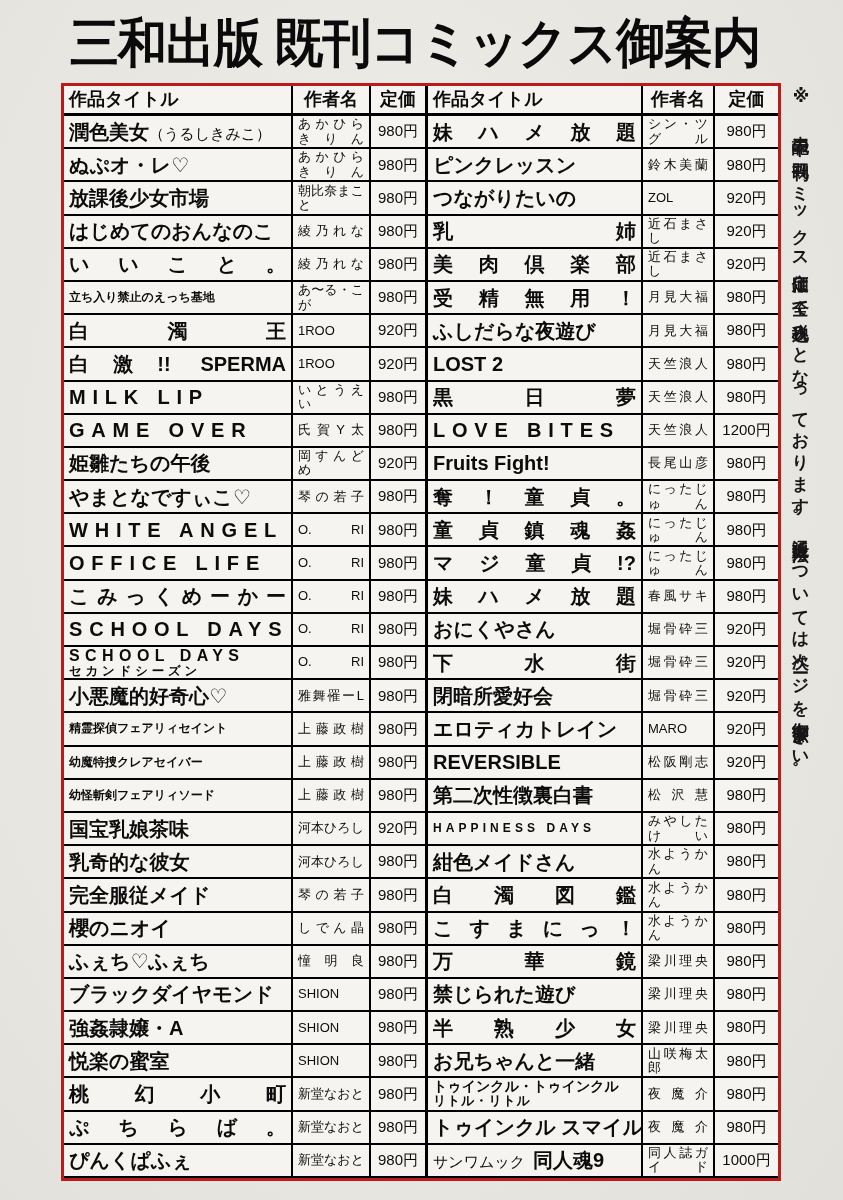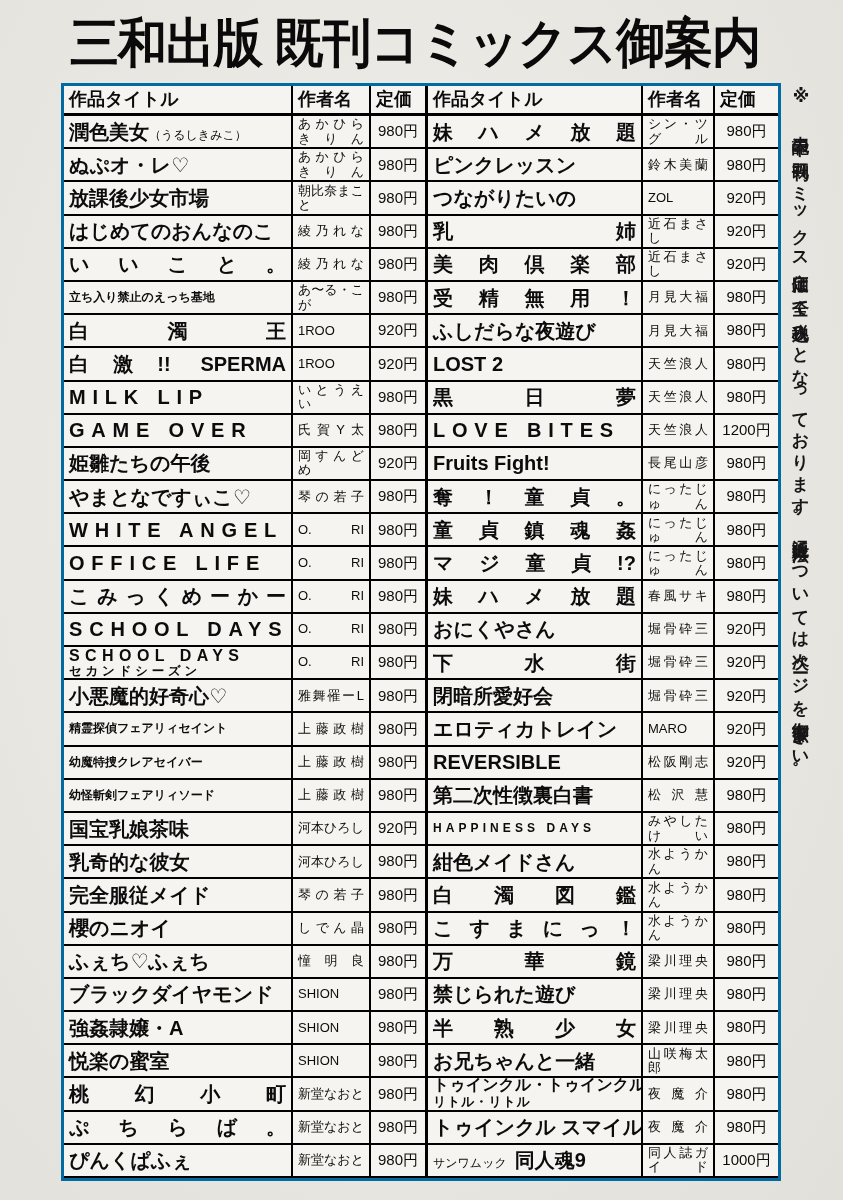--- a/index.html
+++ b/index.html
@@ -21,21 +21,21 @@
     font-weight: 900;
     letter-spacing: -1px;
     white-space: nowrap;
     color: #0a0a0a;
     transform: scaleY(1.08);
     transform-origin: top left;
   }
   .catalog {
     position: absolute;
     left: 61px; top: 83px;
-    border: 3px solid #0369a1;
+    border: 3px solid #b91c1c;
     background: #f5f4f0;
     display: grid;
     grid-template-columns: 229px 78px 57px 215px 72px 63px;
     grid-template-rows: 30px repeat(32, 33.2px);
   }
   .cell {
     display: flex;
     flex-direction: column;
     justify-content: center;
     padding: 0 5px;
@@ -43,32 +43,32 @@
     border-right: 2px solid #000;
     border-bottom: 2px solid #000;
     overflow: hidden;
   }
   .cell.c2 { border-right-width: 3px; }
   .cell.c5 { border-right: none; }
   .cell.head { border-bottom-width: 3px; }
   .t { display: block; width: 100%; line-height: 1.1; }
   .head { font-weight: 900; }
   .head .t { font-size: 18px; letter-spacing: 0; }
-  .head.c1 .t, .head.c4 .t, .head.c2 .t, .head.c5 .t { text-align: left; }
+  .head.c1 .t, .head.c4 .t, .head.c2 .t, .head.c5 .t { text-align: center; }
   .title { font-weight: 700; }
   .title .t { font-size: 20px; white-space: nowrap; }
   .title.small .t { font-size: 12px; }
   .title.j .t { text-align: justify; text-align-last: justify; white-space: normal; }
   .title.w .t { letter-spacing: 0.34em; }
   .title.multi .t.first { font-size: 16px; }
-  .title.small.multi .t.first { font-size: 16px; letter-spacing: 0; font-family: Liberation Mono, monospace; }
+  .title.small.multi .t.first { font-size: 14px; letter-spacing: 0; }
   .t2 { display: block; width: 100%; font-size: 12.5px; line-height: 1.15;
         text-align: left; letter-spacing: 0.3em; white-space: nowrap; font-weight: 700; }
   .title.small .t2 { letter-spacing: 0.05em; font-size: 13px; text-align: left; }
-  .pre { font-size: 12px; font-weight: 400; letter-spacing: 0; margin-right: 8px; }
+  .pre { font-size: 15px; font-weight: 400; letter-spacing: 0; margin-right: 8px; }
   .author { font-weight: 400; }
   .author .t { font-size: 13px; text-align: justify; text-align-last: justify; }
   .price { font-weight: 400; }
   .price .t { font-size: 15px; text-align: center; letter-spacing: 0; }
   .note {
     position: absolute;
     left: 789px; top: 86px;
     height: 1090px;
     writing-mode: vertical-rl;
     text-orientation: upright;

